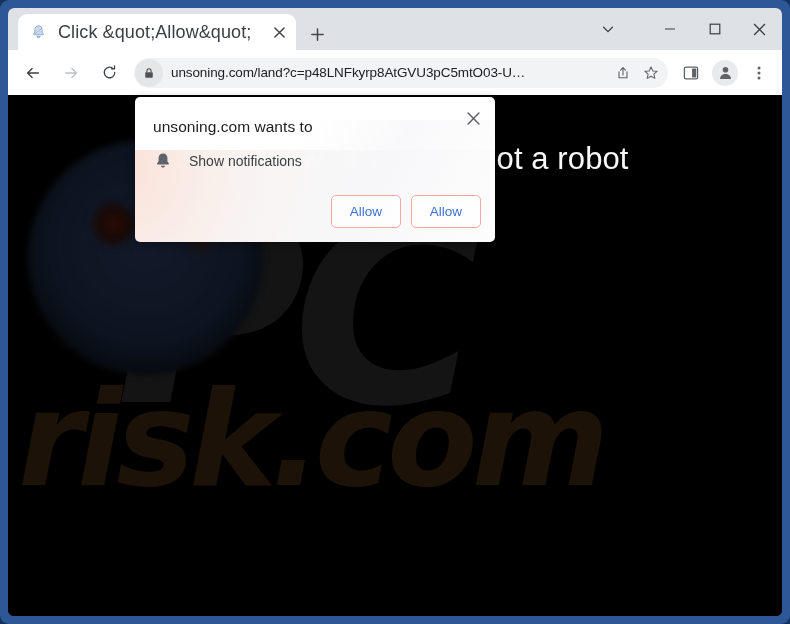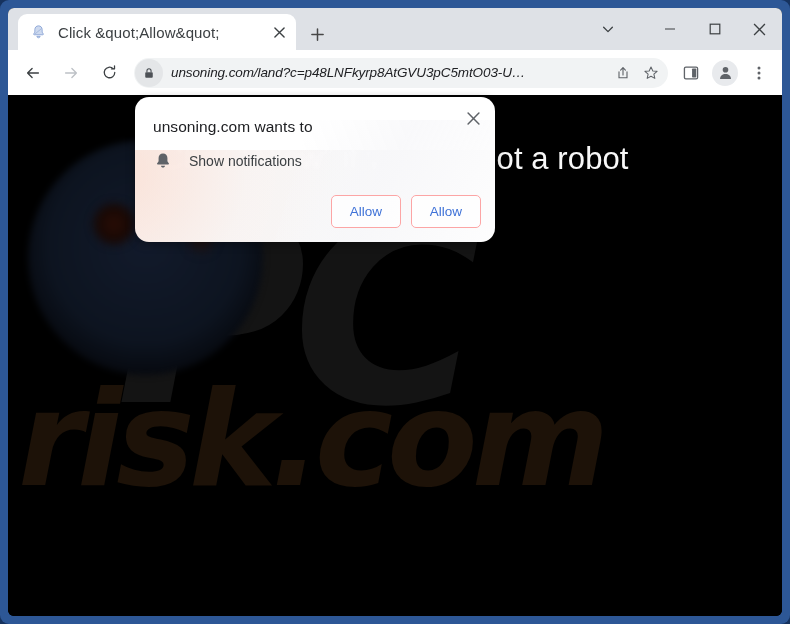--- a/index.html
+++ b/index.html
@@ -47,21 +47,21 @@
     width: 278px; height: 8px; background: #fff;
   }
   .tab-favicon {
     width: 17px; height: 17px; flex: 0 0 17px;
     margin-right: 11px;
     position: relative;
   }
   .tab-favicon svg { display: block; }
   .tab-title {
     flex: 1 1 auto;
-    font-size: 15px;
+    font-size: 18px;
     color: #3c4043;
     white-space: nowrap;
     overflow: hidden;
     text-overflow: ellipsis;
     letter-spacing: 0.1px;
   }
   .tab-close {
     flex: 0 0 18px; width: 18px; height: 18px;
     margin-left: 4px;
     display: flex; align-items: center; justify-content: center;
@@ -127,21 +127,20 @@
     border-radius: 50%;
     color: #4d5156;
   }
   #url-text {
     flex: 1 1 auto;
     font-size: 13.5px;
     color: #202124;
     margin-left: 8px;
     white-space: nowrap; overflow: hidden;
     letter-spacing: -0.1px;
-    font-style: italic;
   }
   #omnibox-actions {
     display: flex; align-items: center;
     flex: 0 0 auto;
     margin-right: 3px;
   }
   .omni-icon {
     width: 28px; height: 28px;
     display: flex; align-items: center; justify-content: center;
     color: #5f6368;
@@ -238,21 +237,21 @@
     color: #f8f8f8;
     letter-spacing: 0.1px;
     white-space: nowrap;
   }
 
   
   #perm-bubble {
     position: absolute;
     left: 127px; top: 89px;
     width: 360px; height: 145px;
-    border-radius: 14px;
+    border-radius: 5px;
     box-shadow: 0 2px 10px rgba(0,0,0,0.35), 0 0 1px rgba(0,0,0,0.25);
     overflow: hidden;
     z-index: 30;
   }
   
   #perm-top {
     position: absolute; left: 0; top: 0;
     width: 360px; height: 53px;
     background: #ffffff;
   }

